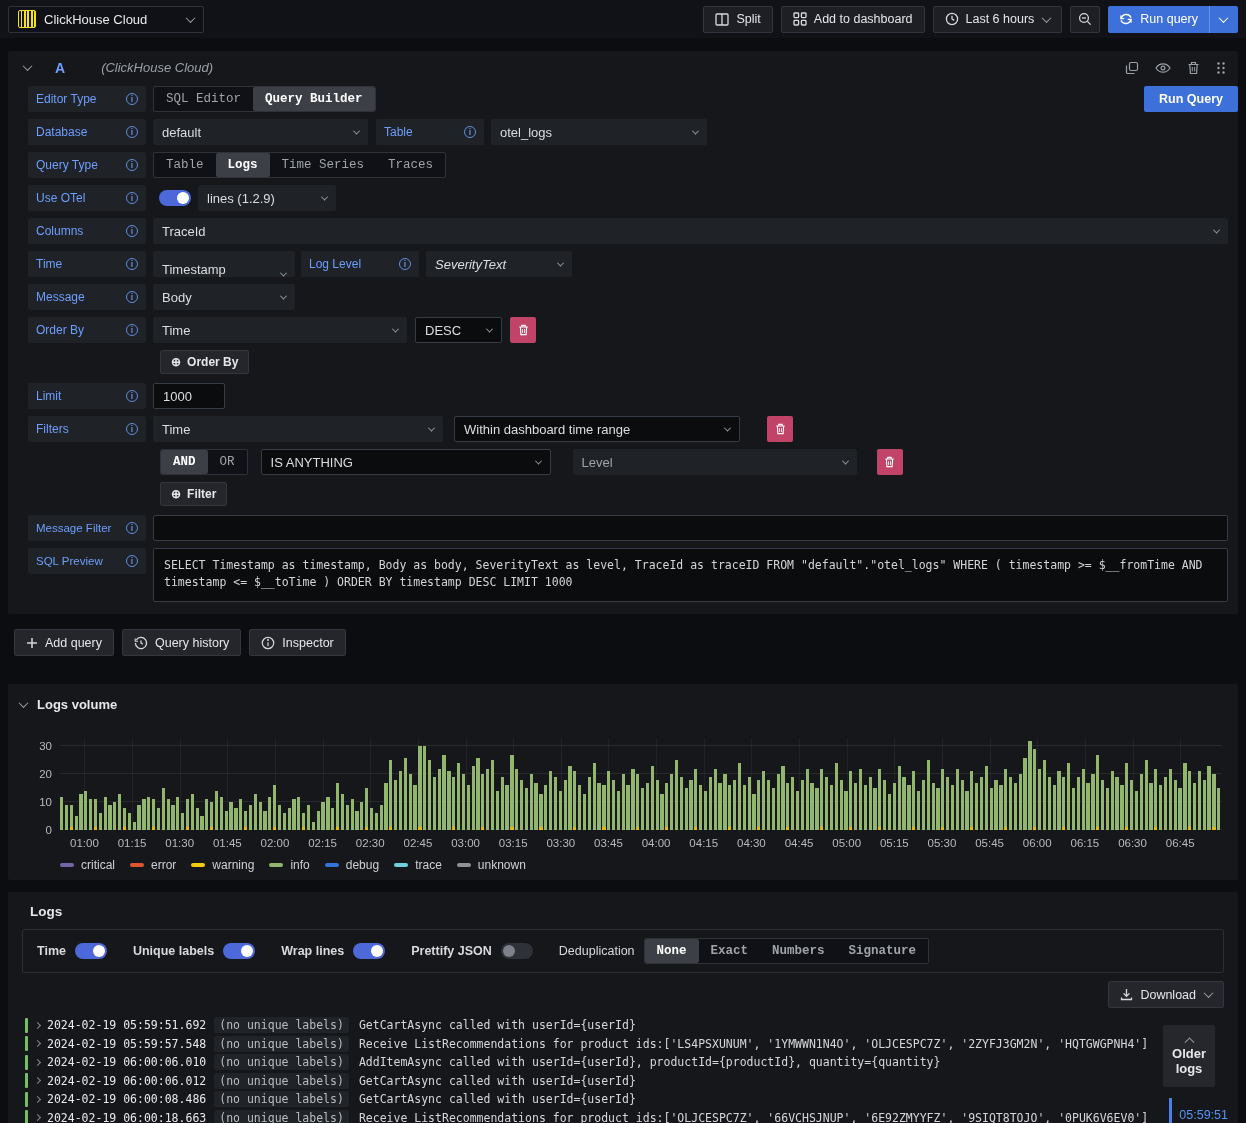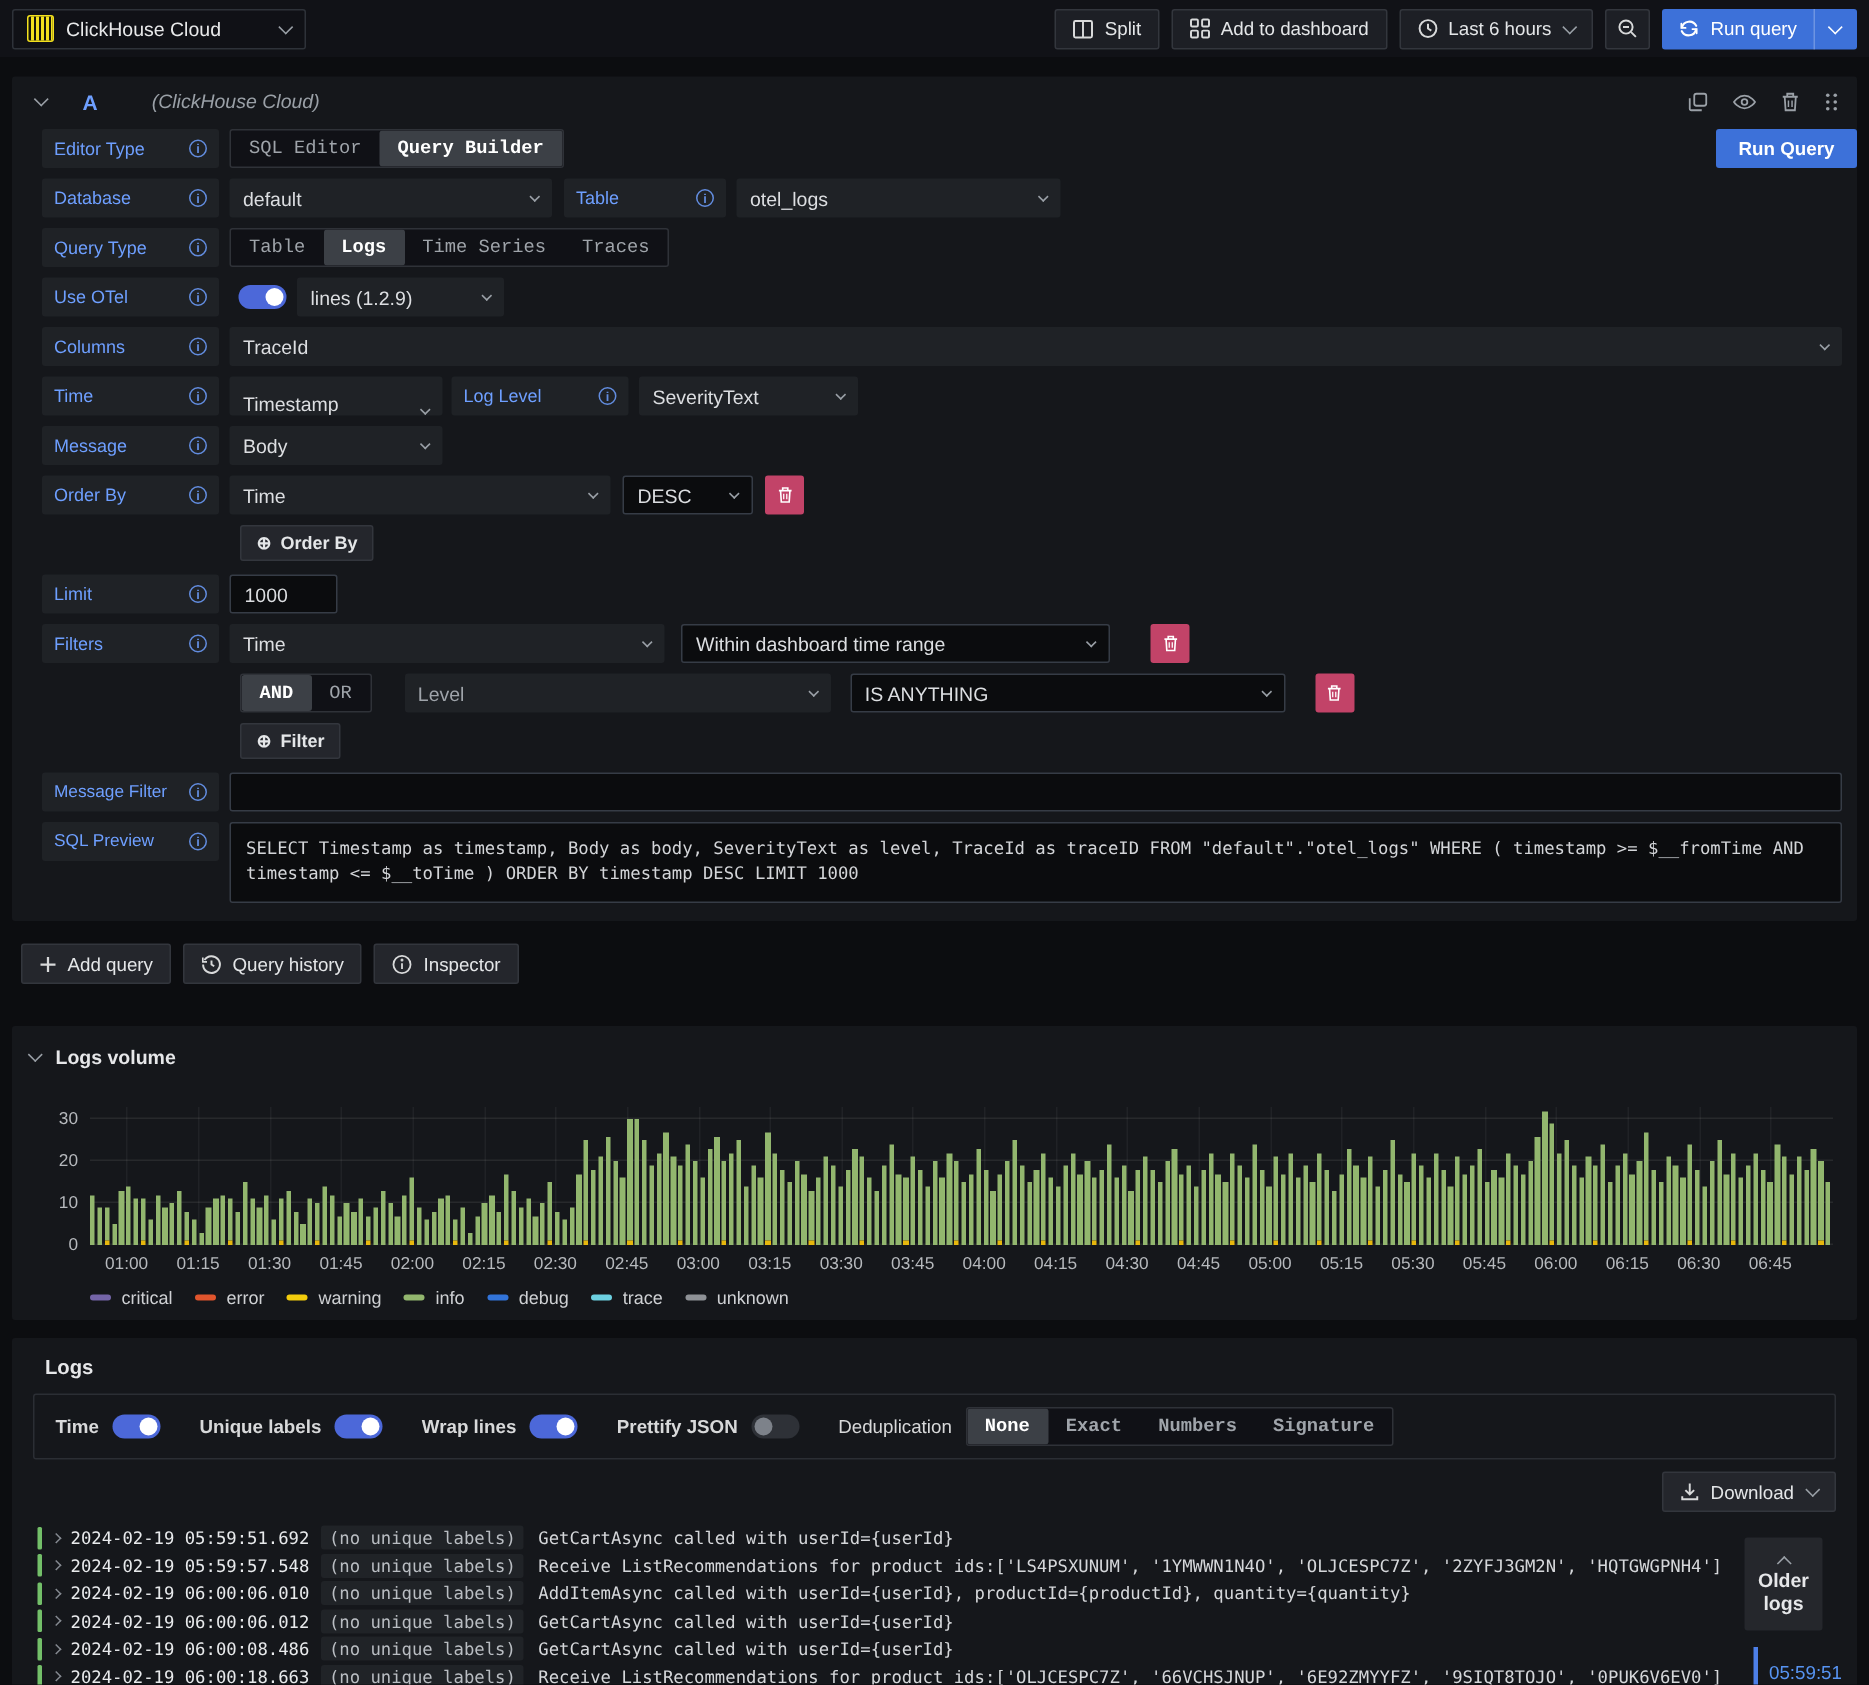--- a/index.html
+++ b/index.html
@@ -290,21 +290,21 @@
           <i class="info-i">i</i>
       </div>
       <div class="fld" style="width:142px;align-items:flex-end;">
         <span>Timestamp</span>
           <span class="cv sm"></span>
       </div>
       <div class="chip" style="margin-left:6px;">
         <span>Log Level</span>
           <i class="info-i">i</i>
       </div>
-      <div class="fld" style="width:146px;">
+      <div class="fld" style="width:146px;font-style:italic;">
         <span>SeverityText</span>
           <span class="cv sm"></span>
       </div>
     </div>
 
     <div class="qrow">
       <div class="chip">
         <span>Message</span>
           <i class="info-i">i</i>
       </div>
@@ -368,26 +368,26 @@
             <path d="M5.3 6v4.4M7.7 6v4.4" stroke-width="1"></path>
           </svg>
       </span>
     </div>
 
     <div class="qrow indent">
       <div class="seg">
         <span class="sel">AND</span>
         <span>OR</span>
       </div>
+      <div class="fld fld-dark" style="width:290px; margin-left:13px;">
+        <span>IS ANYTHING</span>
+          <span class="cv sm"></span>
+      </div>
       <div class="fld" style="width:284px; margin-left:22px;">
         <span style="color:#9fa4aa;">Level</span>
-          <span class="cv sm"></span>
-      </div>
-      <div class="fld fld-dark" style="width:290px; margin-left:13px;">
-        <span>IS ANYTHING</span>
           <span class="cv sm"></span>
       </div>
       <span class="trash-btn" style="margin-left:20px;">
         <svg width="11" height="12" viewBox="0 0 13 14" fill="none" stroke="#fff" stroke-width="1.3">
           <path d="M1.5 3.5h10M4.5 3.5v-2h4v2M2.8 3.5l.6 9h6.2l.6-9"></path>
             <path d="M5.3 6v4.4M7.7 6v4.4" stroke-width="1"></path>
           </svg>
       </span>
     </div>
 

